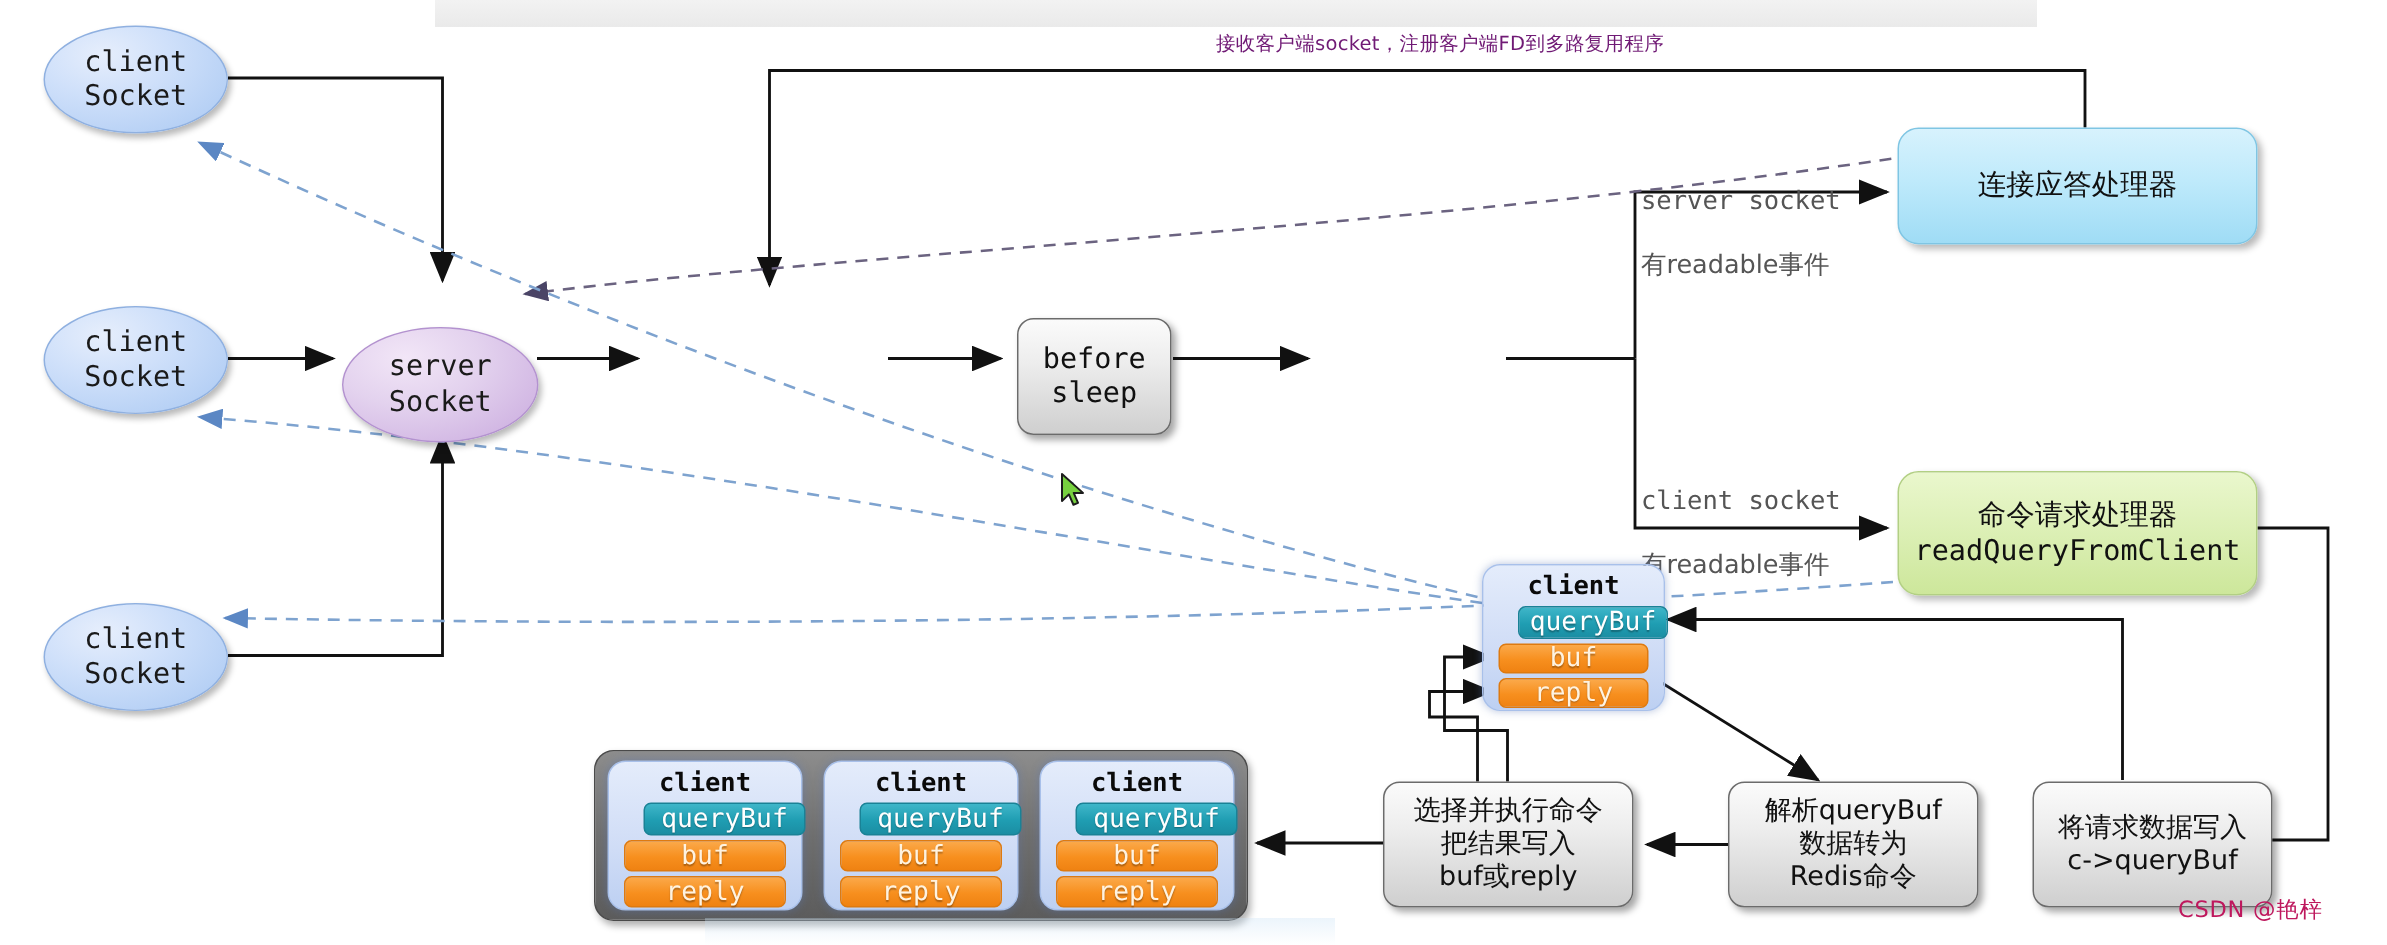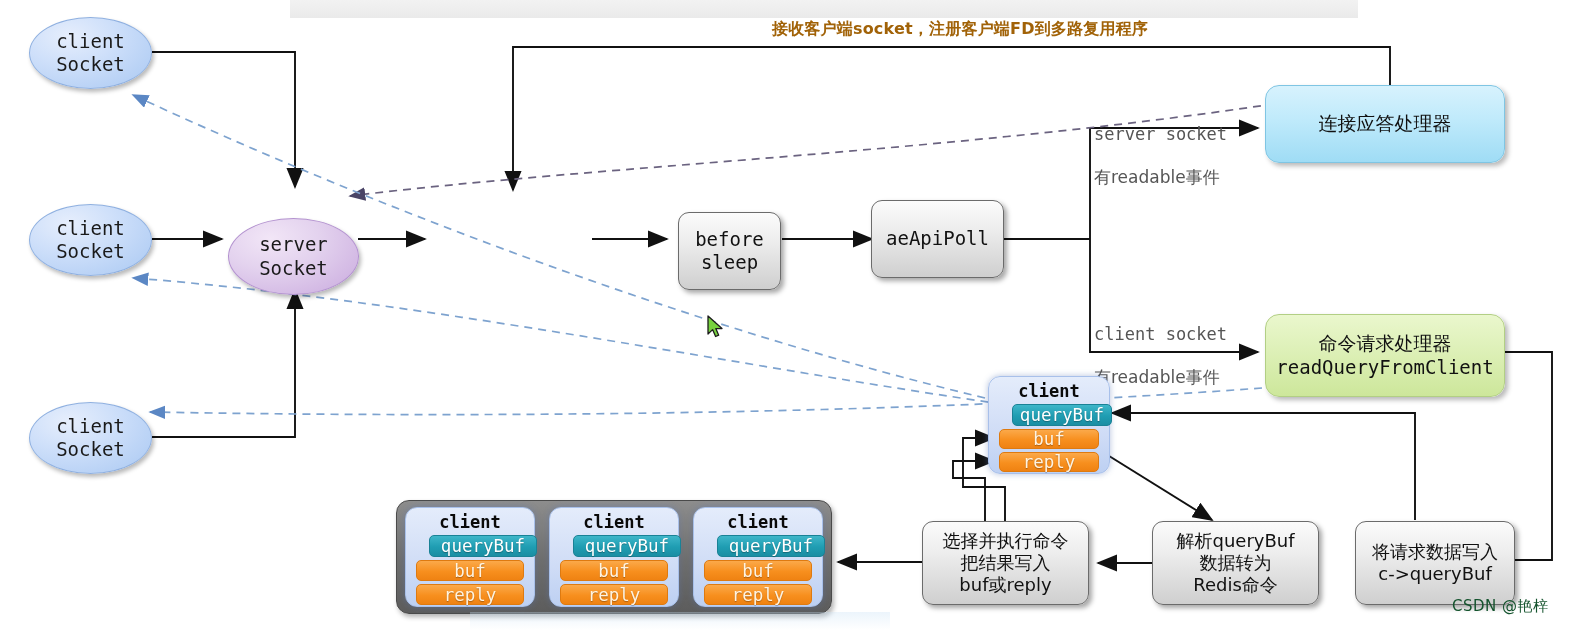--- a/index.html
+++ b/index.html
@@ -37,24 +37,23 @@
     position: absolute;
     left: 290px; top: 0px;
     width: 1068px; height: 18px;
     background: linear-gradient(to bottom,#f2f2f2,#eaeaea);
   }
   .title-text {
     position: absolute;
     left: 480px; top: 14px;
     width: 960px; height: 30px;
     display: flex; align-items: center; justify-content: center;
-    font-size: 16px;
-    color: #a16207;
+    font-size: 13px;
+    color: #701a75;
     letter-spacing: .2px;
-    font-weight: bold;
   }
 
   
   .ellipse {
     border-radius: 50%;
     font-family: "DejaVu Sans Mono", "Liberation Mono", monospace;
     font-size: 19px;
     color: #1a1a1a;
   }
   .ellipse.client {
@@ -180,21 +179,21 @@
     position: relative;
     left: auto; top: auto;
   }
 
   
   .cursor { position: absolute; }
 
   .watermark {
     position: absolute;
     font-size: 15px;
-    color: #14532d;
+    color: #be185d;
     letter-spacing: .5px;
     font-family: "DejaVu Sans", "Liberation Sans", sans-serif;
   }
   .bottom-wash {
     position:absolute; left:470px; top:612px; width:420px; height:18px;
     background: linear-gradient(to bottom, rgba(200,225,245,.35), rgba(200,225,245,0));
   }
 </style>
 </head>
 <body>
@@ -282,23 +281,20 @@
     <span>server
 Socket</span>
   </div>
 
 
   <div class="node gbox" style="left:678px; top:200px; width:103px; height:78px;margin-top:12px;">
     <span>before
 sleep</span>
   </div>
 
-  <div class="node gbox" style="left:871px; top:200px; width:133px; height:78px;">
-    <span>aeApiPoll</span>
-  </div>
 
   <div class="edge-label" style="left:1094px; top:103px; width:180px;">
     <div class="mono">server socket</div>
     <div>有readable事件</div>
   </div>
 
   <div class="edge-label" style="left:1094px; top:303px; width:180px;">
     <div class="mono">client socket</div>
     <div>有readable事件</div>
   </div>

